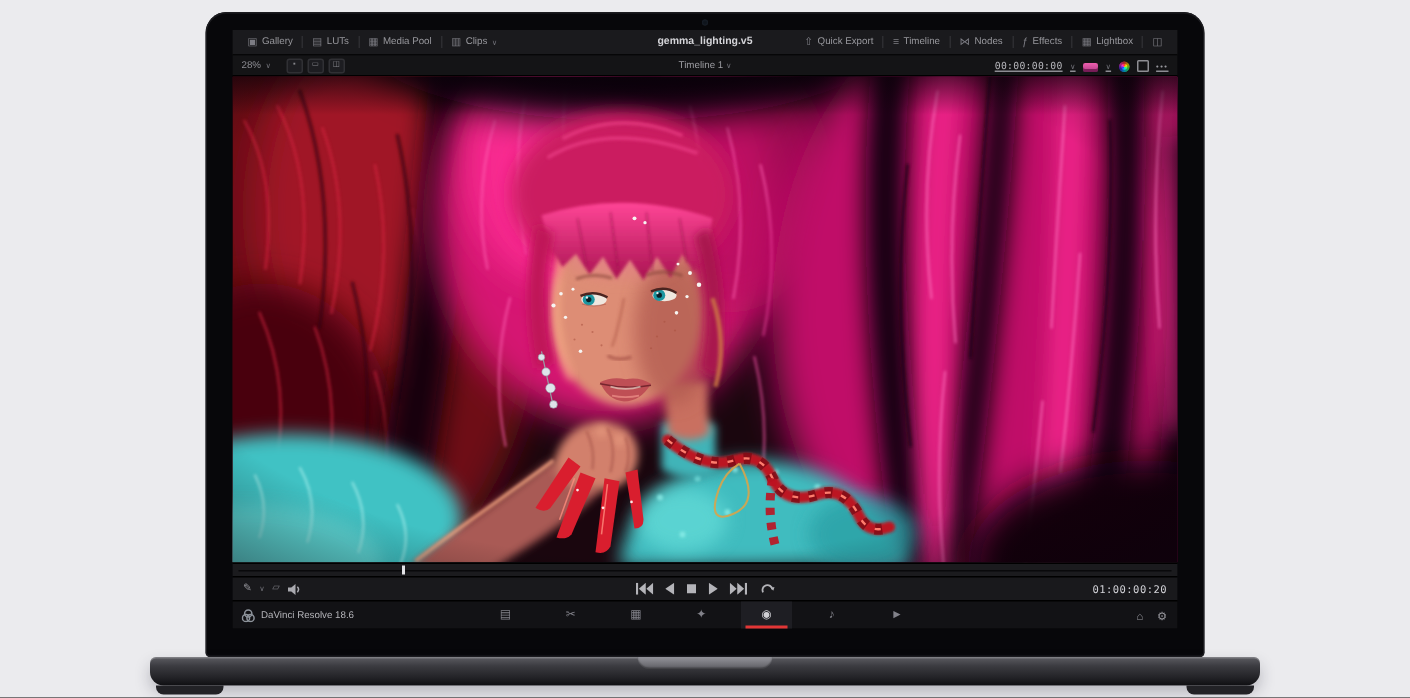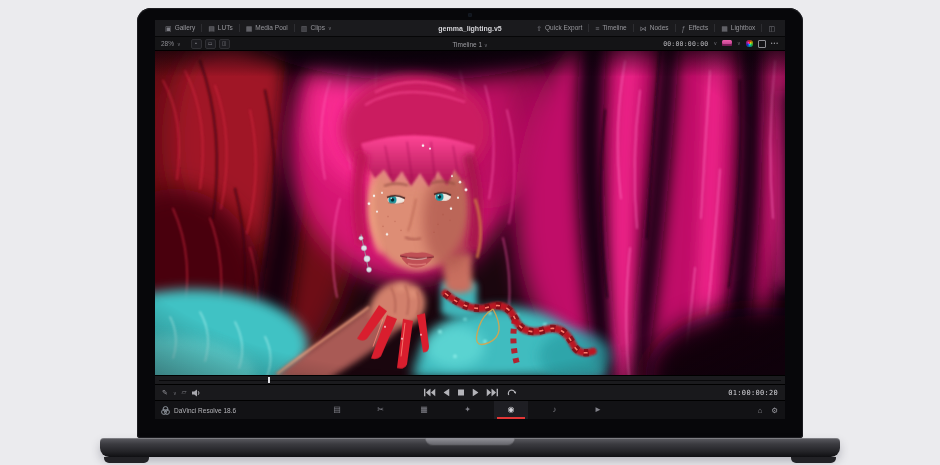--- a/index.html
+++ b/index.html
@@ -28,21 +28,21 @@
   .tbtn .ch{font-size:5px;color:#6d6d74;}
   .sep{width:1px;height:8px;background:#2d2d31;}
   .vtitle{position:absolute;left:50%;top:50%;transform:translate(-50%,-50%);font-size:7px;font-weight:bold;
           color:#d4d4d8;white-space:nowrap;}
   .row2{height:13px;background:#141416;border-bottom:1px solid #000;display:flex;align-items:center;
         justify-content:space-between;position:relative;color:#8d8d93;padding:0 6px;font-size:6.5px;flex:none;}
   .z{display:flex;align-items:center;gap:3px;}
   .tog{width:9px;height:8px;border:1px solid #303034;background:#1d1d21;border-radius:2px;display:flex;
        align-items:center;justify-content:center;font-size:5px;color:#85858b;line-height:1;}
   .tl-center{position:absolute;left:50%;top:50%;transform:translate(-50%,-50%);font-size:6.5px;color:#9d9da2;white-space:nowrap;}
-  .r2right{display:flex;align-items:flex-start;gap:5px;}
+  .r2right{display:flex;align-items:flex-end;gap:5px;text-decoration:underline;}
   .tc{font-family:"DejaVu Sans Mono",monospace;font-size:6.5px;color:#b9b9be;letter-spacing:.2px;}
   .scope-ic{width:10px;height:6px;border-radius:1.5px;background:linear-gradient(180deg,#ee5fae,#ae3a85);
             box-shadow:inset 0 -2px 0 rgba(70,0,45,.55);}
   .wheel{width:7px;height:7px;border-radius:50%;background:conic-gradient(#f33,#fd0,#3f6,#0cf,#33f,#f3c,#f33);
          box-shadow:inset 0 0 0 1.5px rgba(0,0,0,.35);}
   .expand-ic{width:6px;height:6px;border:1px solid #8e8e93;border-radius:1px;}
   .more{font-size:5px;letter-spacing:1px;color:#9a9aa0;}
   .viewer{flex:1;position:relative;overflow:hidden;background:#0c0410;}
   .viewer svg{position:absolute;inset:0;width:100%;height:100%;display:block;}
   .scrub{height:8px;background:#1b1b1e;border-top:1px solid #000;position:relative;flex:none;}

